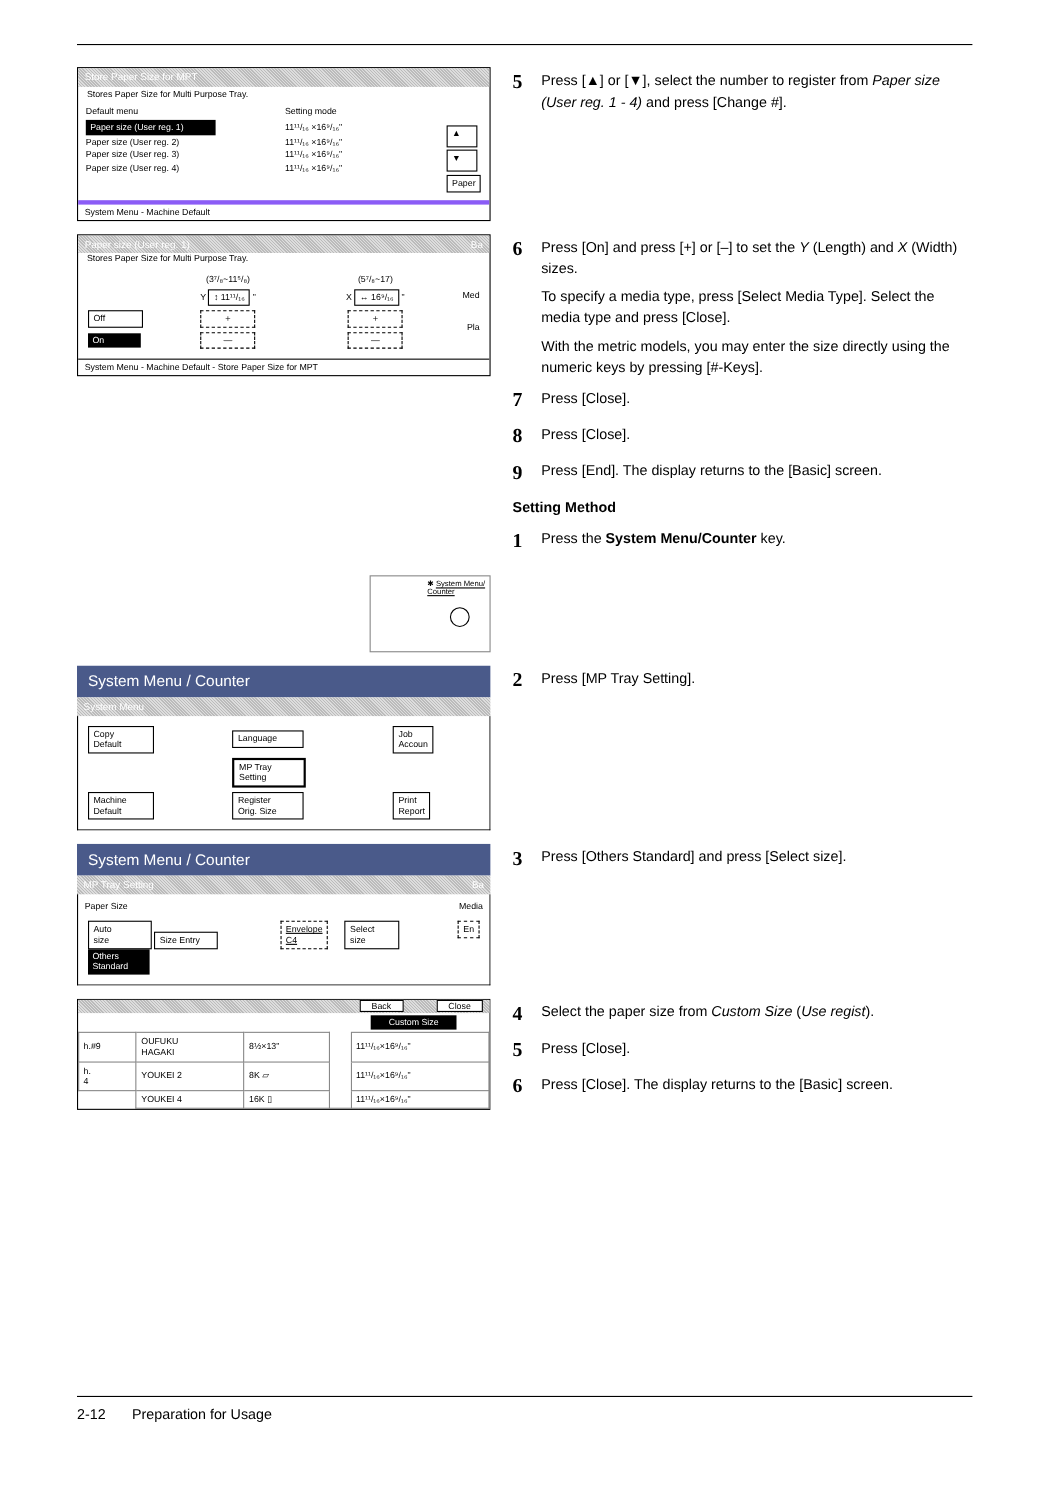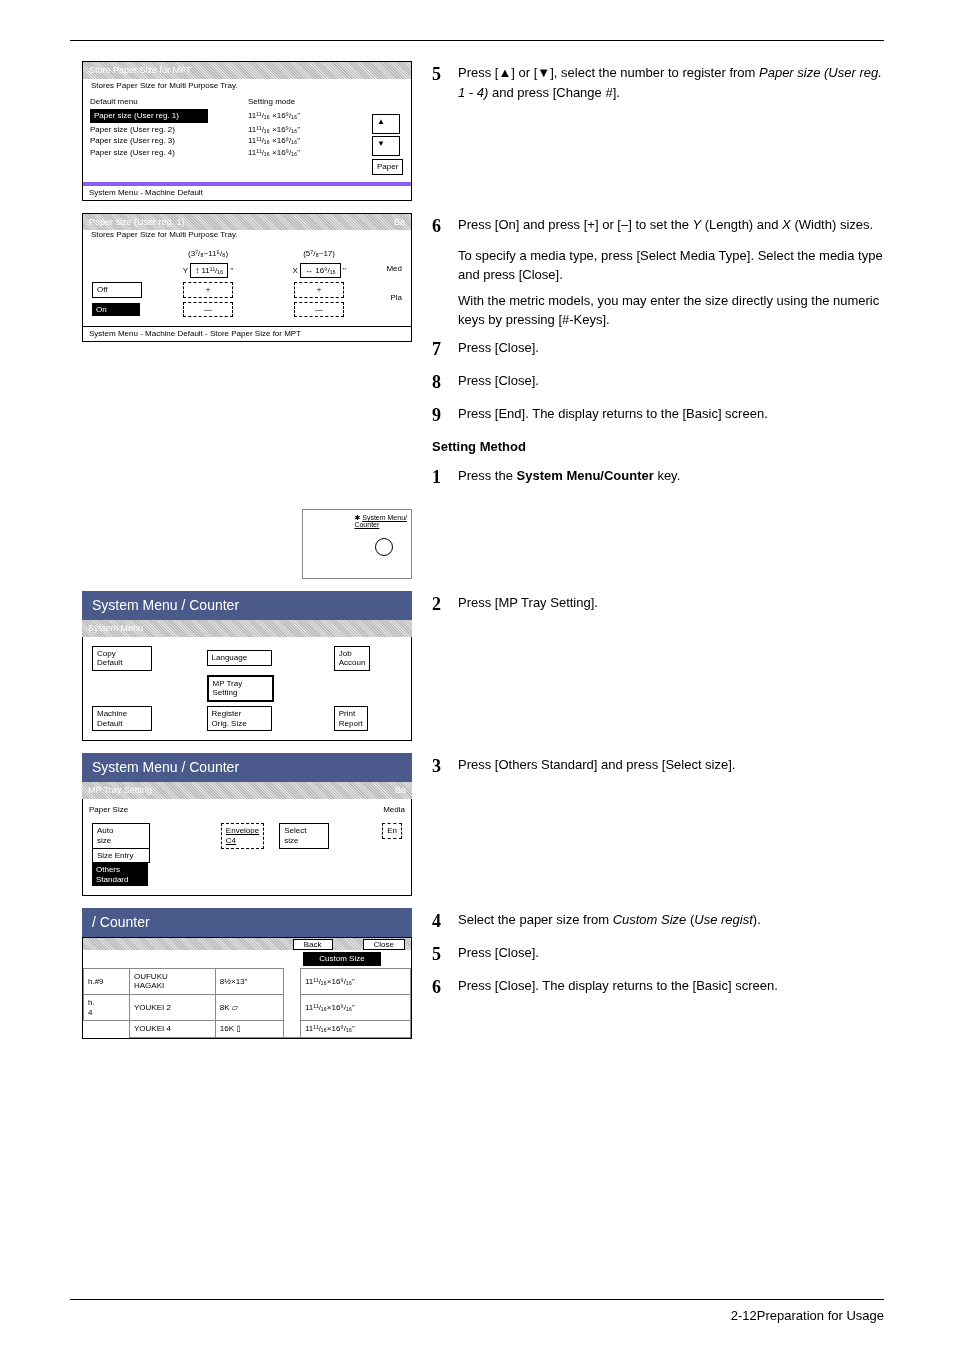--- a/index.html
+++ b/index.html
@@ -14,23 +14,22 @@
   .top-line {
     border-top: 1px solid #000;
     margin: 40px 0 20px 0;
   }
   .row {
     display: flex;
     align-items: flex-start;
     margin-bottom: 12px;
   }
   .left-col {
-    width: 330px;
+    width: 376px;
     flex-shrink: 0;
-    margin-left: 12px;
   }
   .right-col {
     flex: 1;
     padding-left: 20px;
   }
   .step {
     display: flex;
     margin-bottom: 6px;
   }
   .step-num {
@@ -104,25 +103,26 @@
     width: 100%;
     font-size: 8px;
   }
   table.grid td {
     border: 1px solid #888;
     padding: 3px 4px;
     white-space: nowrap;
   }
   .footer {
     display: flex;
-    justify-content: flex-end;
+    justify-content: flex-start;
     border-top: 1px solid #000;
     padding-top: 6px;
     margin-top: 260px;
     font-size: 13px;
+    gap: 24px;
   }
   .key-illus {
     border: 1px solid #888;
     width: 100px;
     height: 60px;
     margin-left: auto;
     margin-right: 0;
     position: relative;
     font-size: 7px;
     padding: 4px;
@@ -350,23 +350,22 @@
     <div class="step">
         <div class="step-num">3</div>
         <div class="step-txt">Press [Others Standard] and press [Select size].</div>
       </div>
   </div>
 </div>
 
 <div class="row">
   <div class="left-col">
     <div class="panel" style="border:none">
-      <div class="sm-counter-title">/ Counter</div>
       <div style="border:1px solid #000">
-        <div class="hatched" style="height:12px;display:flex;justify-content:flex-end;align-items:flex-end;gap:30px;padding-right:6px">
+        <div class="hatched" style="height:12px;display:flex;justify-content:flex-end;align-items:flex-start;gap:30px;padding-right:6px">
           <span class="mini-btn" style="padding:0 10px">Back</span>
           <span class="mini-btn hatched" style="padding:0 10px">Close</span>
         </div>
         <div style="text-align:right;padding:2px 30px;font-size:8px">
           <span class="black-btn" style="width:70px;text-align:center">Custom Size</span>
         </div>
         <table class="grid">
           <tbody>
           <tr>
                 <td>h.#9</td>

